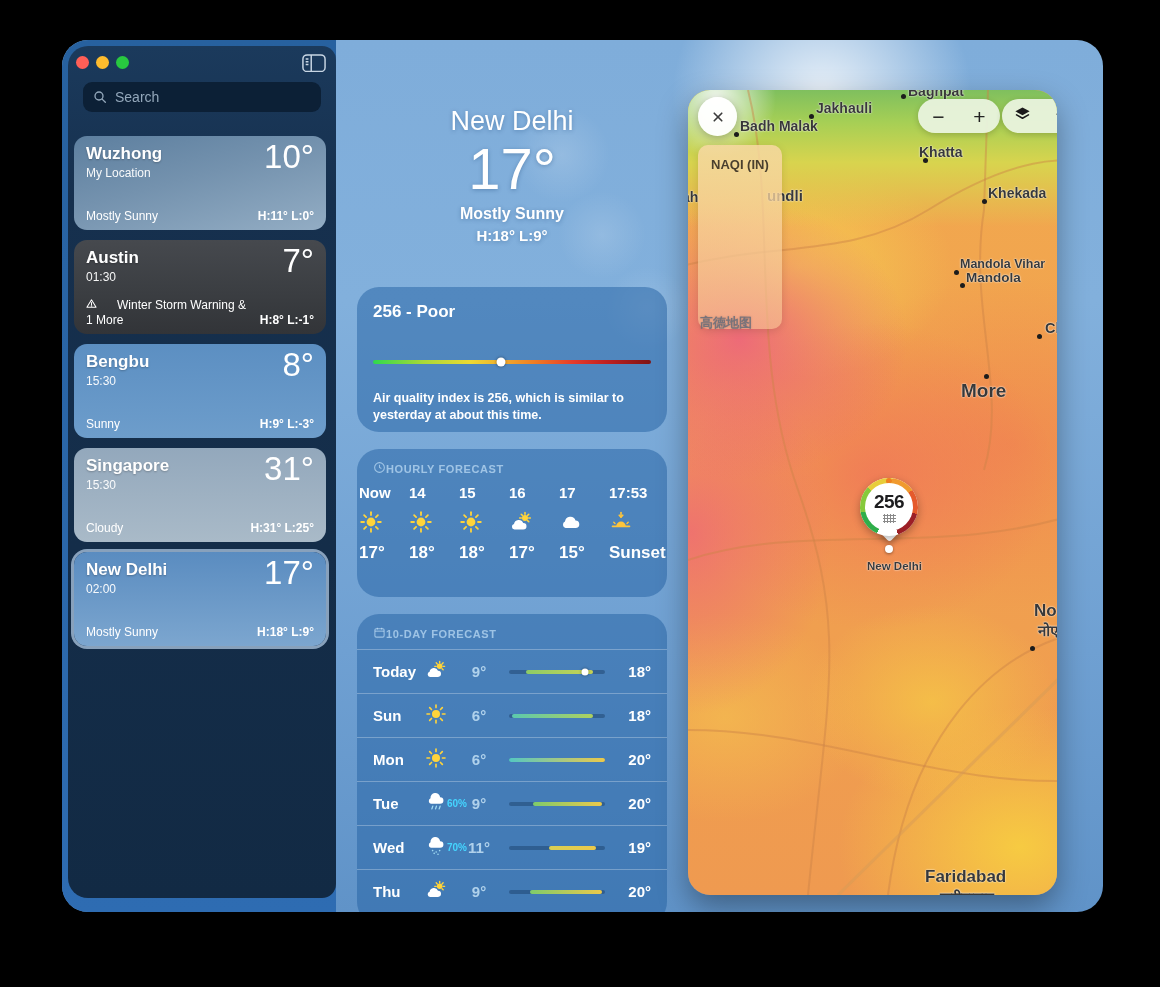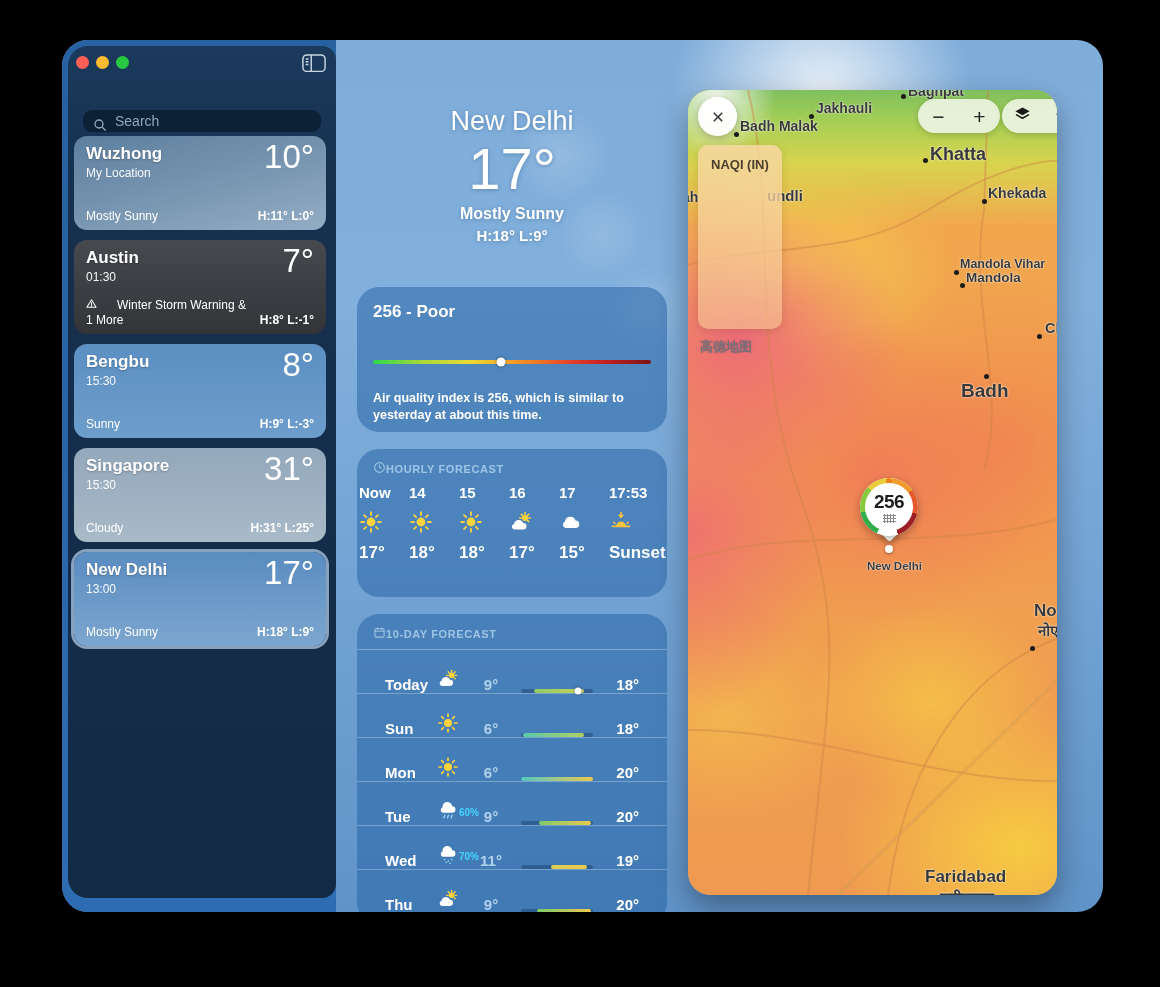--- a/index.html
+++ b/index.html
@@ -18,21 +18,21 @@
 
   
   .sidebar-frame{position:absolute;left:0;top:0;width:274px;height:872px;
     background:linear-gradient(180deg,#27619f,#2e6cb2);}
   .sidebar{position:absolute;left:6px;top:6px;width:268px;height:852px;
     border-radius:20px 14px 14px 20px;color:#fff;
     background:linear-gradient(180deg,#1b3a5c 0%,#16304e 18%,#122a44 100%);}
   .tl{position:absolute;top:10px;width:13px;height:13px;border-radius:50%;}
   .tl.red{left:8px;background:#ff5f57;} .tl.yel{left:28px;background:#febc2e;} .tl.grn{left:48px;background:#28c840;}
   .toggle{position:absolute;left:234px;top:8px;width:24px;height:19px;cursor:default;}
-  .searchwrap{position:absolute;left:15px;top:64px;width:238px;height:22px;}
+  .searchwrap{position:absolute;left:15px;top:36px;width:238px;height:30px;}
   .searchwrap input{width:100%;height:100%;box-sizing:border-box;border:none;outline:none;
     border-radius:9px;background:#0c2036;color:#dfe9f2;font-size:14px;padding:0 10px 0 32px;
     font-family:"Liberation Sans",sans-serif;}
   .searchwrap input::placeholder{color:#93a7ba;}
   .search-ic{position:absolute;left:9px;top:7px;width:16px;height:16px;color:#93a7ba;}
 
   .cards{position:absolute;left:6px;top:90px;width:252px;display:flex;flex-direction:column;gap:10px;}
   .city{position:relative;height:94px;border-radius:13px;overflow:hidden;color:#fff;flex:0 0 auto;}
   .city.selected{box-shadow:0 0 0 3px rgba(198,224,250,.65);}
   .theme-wuzhong{background:linear-gradient(165deg,#5d7f9f 0%,#7492ae 45%,#93adc4 100%);}
@@ -74,21 +74,21 @@
   .hourly-panel{top:409px;height:148px;overflow:hidden;}
   .hours{display:flex;padding-left:2px;}
   .hour{width:50px;flex:0 0 auto;text-align:left;}
   .hour.last{width:64px;}
   .hour .t{font-size:15px;font-weight:700;}
   .hour .icon{height:26px;margin-top:9px;}
   .hour .icon svg{width:24px;height:24px;}
   .hour .v{font-size:17px;font-weight:700;margin-top:7px;white-space:nowrap;}
 
   .daily-panel{top:574px;height:310px;}
-  .day-row{display:flex;align-items:flex-end;height:43px;padding:0 28px;border-top:1px solid rgba(255,255,255,.28);}
+  .day-row{display:flex;align-items:center;height:43px;padding:0 16px;border-top:1px solid rgba(255,255,255,.28);}
   .day-row:last-child{border-bottom:1px solid rgba(255,255,255,.28);}
   .day-row .day{width:52px;font-size:15px;font-weight:700;}
   .dicon{width:34px;display:flex;flex-direction:row;align-items:center;line-height:1;}
   .dicon svg{width:22px;height:22px;}
   .pct{font-size:10px;font-weight:700;color:#45d5ff;margin-top:0;}
   .lo{width:40px;text-align:center;font-size:15px;font-weight:700;color:rgba(195,224,245,.85);}
   .bar{flex:1;height:4px;border-radius:2px;background:rgba(16,48,84,.38);position:relative;margin:0 10px;}
   .fill{position:absolute;height:4px;border-radius:2px;top:0;}
   .bdot{position:absolute;top:50%;width:7px;height:7px;background:#fff;border-radius:50%;
     transform:translate(-50%,-50%);box-shadow:0 0 3px rgba(0,0,0,.45);}
@@ -125,21 +125,21 @@
   .pill .zbtn{font-size:21px;color:#222;font-weight:400;line-height:1;}
   .pill svg{width:19px;height:19px;}
   .legend{position:absolute;left:10px;top:55px;width:84px;height:184px;border-radius:10px;z-index:4;
     background:linear-gradient(180deg, rgba(247,216,162,.85), rgba(246,198,150,.6));box-shadow:0 2px 8px rgba(0,0,0,.12);}
   .legend-title{margin:12px 0 0 13px;font-size:13px;font-weight:700;color:#4a3f2e;}
   .legend-body{display:flex;margin:9px 0 0 13px;}
   .legend-bar{width:9px;height:134px;border-radius:4px;
     background:linear-gradient(180deg,#6d0e1e 0%,#b01a2b 14%,#d93b2e 30%,#ef8f3a 47%,#eed23e 64%,#93dc46 82%,#2edd66 100%);}
   .legend-ticks{margin-left:9px;display:flex;flex-direction:column;justify-content:space-between;
     height:142px;margin-top:-4px;font-size:14px;color:#6d6150;font-weight:500;}
-  .attribution{position:absolute;left:12px;top:248px;z-index:4;font-size:13px;font-weight:700;
+  .attribution{position:absolute;left:12px;top:224px;z-index:4;font-size:13px;font-weight:700;
     color:rgba(112,112,122,.9);text-shadow:0 0 2px rgba(70,70,80,.35);}
   .marker{position:absolute;left:172px;top:388px;width:58px;height:58px;z-index:5;}
   .marker-base{position:absolute;inset:0;border-radius:50%;background:#fff;box-shadow:0 3px 8px rgba(0,0,0,.3);}
   .marker-ring{position:absolute;inset:0;border-radius:50%;
     background:conic-gradient(from 205deg,#2fae4a 0 15%,#86c93c 15% 30%,#e8cd3a 30% 45%,#f09a2e 45% 58%,#e55a2b 58% 72%,#9c1f26 72% 88%, rgba(255,255,255,0) 88%);}
   .marker-inner{position:absolute;left:5px;top:5px;width:48px;height:48px;border-radius:50%;background:#fff;
     display:flex;flex-direction:column;align-items:center;justify-content:center;}
   .marker-val{font-size:19px;font-weight:700;color:#1d1d1f;letter-spacing:-.5px;}
   .marker-glyph{width:13px;height:9px;margin-top:1px;
     background:radial-gradient(circle,#8a8a8a 1px,transparent 1.2px);background-size:3px 3px;}
@@ -224,21 +224,21 @@
       <div class="city-bottom">
 
         <div class="city-bottom-row">
           <span>Cloudy</span>
           <span class="hl">H:31° L:25°</span>
         </div>
       </div>
     </div>
         <div class="city theme-newdelhi selected">
       <div class="name">New Delhi</div>
-      <div class="sub">13:00</div>
+      <div class="sub">02:00</div>
       <div class="temp">17°</div>
       <div class="city-bottom">
 
         <div class="city-bottom-row">
           <span>Mostly Sunny</span>
           <span class="hl">H:18° L:9°</span>
         </div>
       </div>
     </div>
       </div>
@@ -529,36 +529,36 @@
       <path d="M150 805 L 400 560" stroke="rgba(215,155,85,.5)" stroke-width="3" fill="none"></path>
     </svg>
 
     <div id="map-labels">
         <div class="mlabel" style="left: 220px; top: -7px; font-size: 14px;">Baghpat</div>
         <span class="mdot" style="left: 213px; top: 4px;"></span>
         <div class="mlabel" style="left: 128px; top: 10px; font-size: 14px;">Jakhauli</div>
         <span class="mdot" style="left: 121px; top: 24px;"></span>
         <div class="mlabel" style="left: 52px; top: 28px; font-size: 14px;">Badh Malak</div>
         <span class="mdot" style="left: 46px; top: 42px;"></span>
-        <div class="mlabel" style="left: 242px; top: 54px; font-size: 18px;">Khatta</div>
+        <div class="mlabel" style="left: 231px; top: 54px; font-size: 14px;">Khatta</div>
         <span class="mdot" style="left: 235px; top: 68px;"></span>
         <div class="mlabel" style="left: 300px; top: 95px; font-size: 14px;">Khekada</div>
         <span class="mdot" style="left: 294px; top: 109px;"></span>
         <div class="mlabel" style="left: 79px; top: 97px; font-size: 15px;">undli</div>
         <div class="mlabel" style="left: -6px; top: 99px; font-size: 14px;">ah</div>
         <div class="mlabel" style="left: 390px; top: 24px; font-size: 13px;">ba</div>
         <div class="mlabel" style="left: 396px; top: 58px; font-size: 13px;">D</div>
         <span class="mdot" style="left: 391px; top: 66px;"></span>
         <div class="mlabel" style="left: 272px; top: 167px; font-size: 12.5px;">Mandola Vihar</div>
         <span class="mdot" style="left: 266px; top: 180px;"></span>
         <div class="mlabel" style="left: 278px; top: 180px; font-size: 13.5px;">Mandola</div>
         <span class="mdot" style="left: 272px; top: 193px;"></span>
         <div class="mlabel" style="left: 357px; top: 230px; font-size: 14.5px;">Chirori</div>
         <span class="mdot" style="left: 349px; top: 244px;"></span>
-        <div class="mlabel" style="left: 273px; top: 290px; font-size: 19px;">Badh</div>
+        <div class="mlabel" style="left: 273px; top: 290px; font-size: 19px;">More</div>
         <span class="mdot" style="left: 296px; top: 284px;"></span>
         <div class="mlabel" style="left: 346px; top: 511px; font-size: 17px;">Noida</div>
         <span class="mdot" style="left: 342px; top: 556px;"></span>
         <div class="mlabel" style="left: 350px; top: 530px; font-size: 15px;">नोएडा</div>
         <div class="mlabel" style="left: 237px; top: 777px; font-size: 17px;">Faridabad</div>
         <div class="mlabel" style="left: 252px; top: 797px; font-size: 15px;">फ़रीदाबाद</div>
         <div class="mlabel" style="left: 179px; top: 470px; font-size: 11.5px;">New Delhi</div>
       </div>
 
     <div class="close-btn" id="close-btn">

